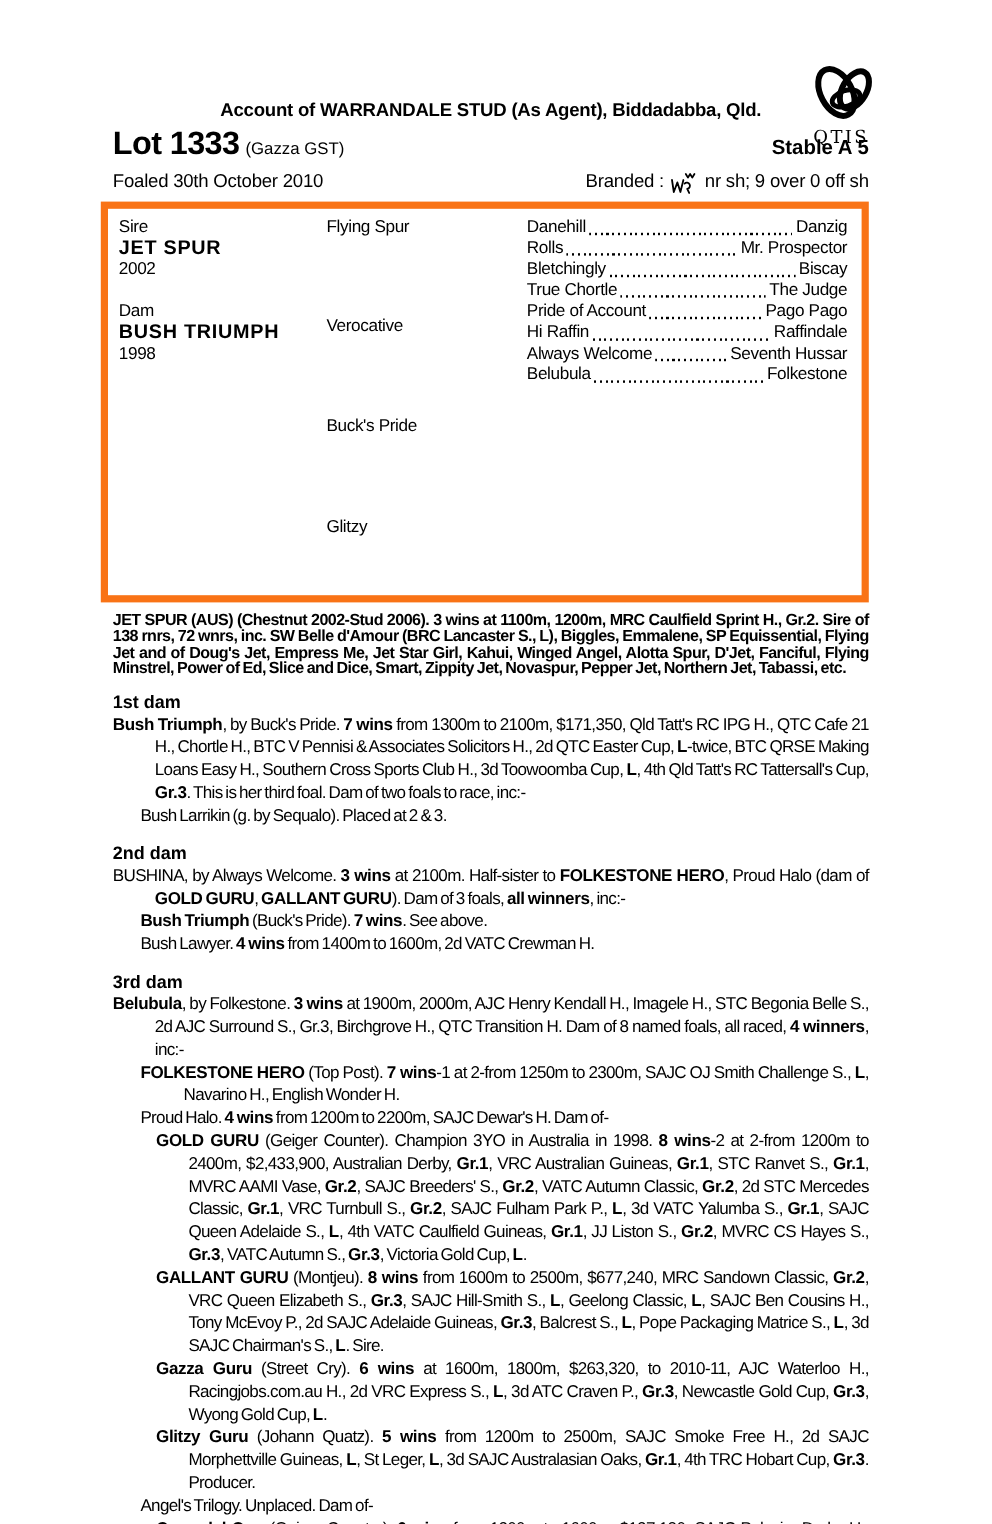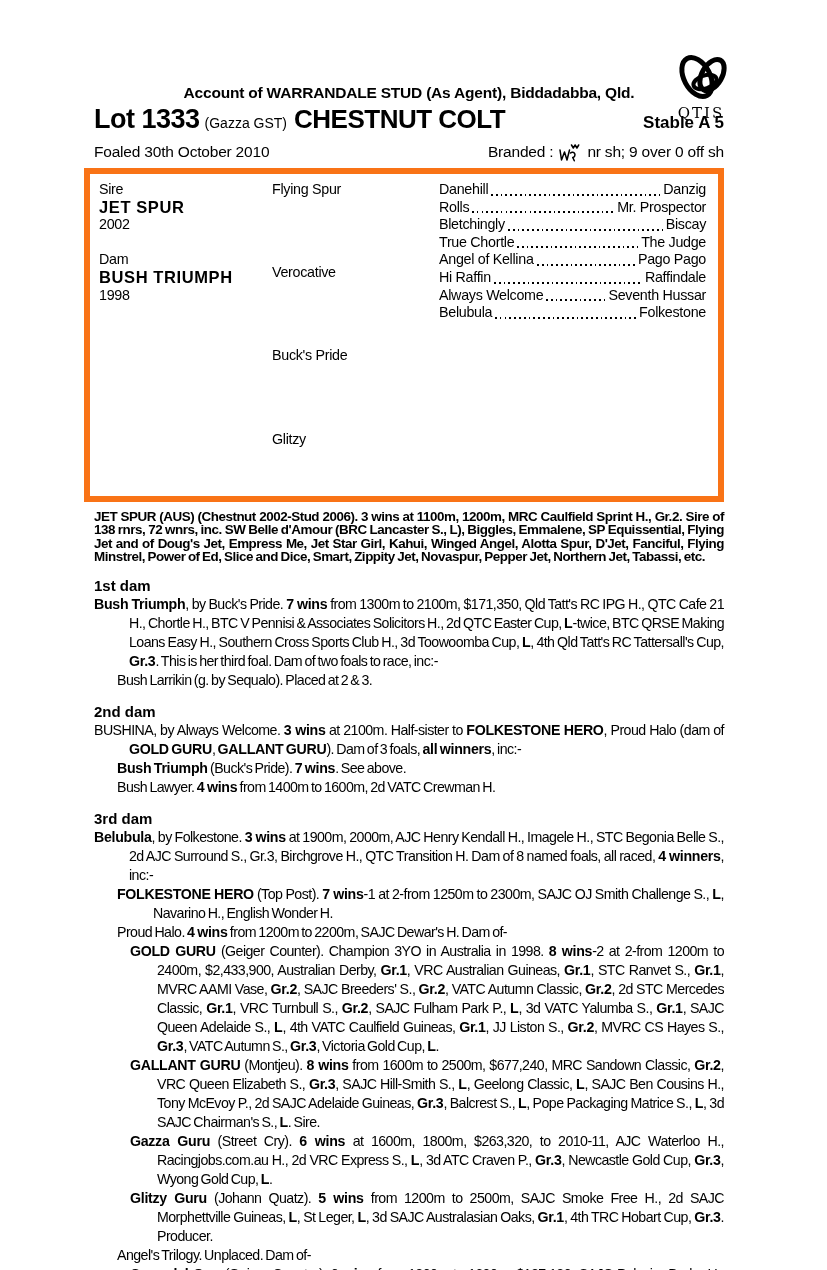--- a/index.html
+++ b/index.html
@@ -68,21 +68,20 @@
   <div class="logo-text">QTIS</div>
 </div>
 
 <div class="page">
 
   <div class="account">Account of WARRANDALE STUD (As Agent), Biddadabba, Qld.</div>
 
   <div class="lotline">
     <span class="lot">Lot 1333</span>
     <span class="gst">(Gazza GST)</span>
-    <span class="title">CHESTNUT COLT</span>
     <span class="spacer"></span>
     <span class="stable">Stable A 5</span>
   </div>
 
   <div class="foaledline">
     <span>Foaled 30th October 2010</span>
     <span class="branded">
       <span>Branded :</span>
       <svg class="brandmark" width="26" height="20" viewBox="0 0 26 20">
         <g fill="none" stroke="#000" stroke-width="1.5" stroke-linecap="round" stroke-linejoin="round">
@@ -131,21 +130,21 @@
           <span>Bletchingly</span>
           <span class="leader"></span>
           <span>Biscay</span>
         </div>
         <div class="gen3-row">
           <span>True Chortle</span>
           <span class="leader"></span>
           <span>The Judge</span>
         </div>
         <div class="gen3-row">
-          <span>Angel of Kellina</span>
+          <span>Pride of Account</span>
           <span class="leader"></span>
           <span>Pago Pago</span>
         </div>
         <div class="gen3-row">
           <span>Hi Raffin</span>
           <span class="leader"></span>
           <span>Raffindale</span>
         </div>
         <div class="gen3-row">
           <span>Always Welcome</span>

